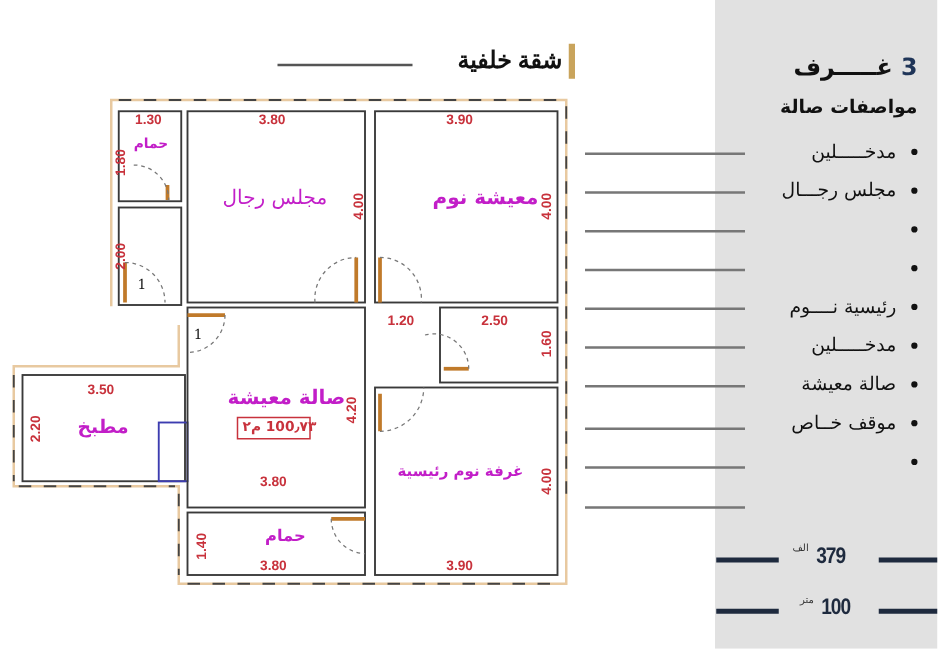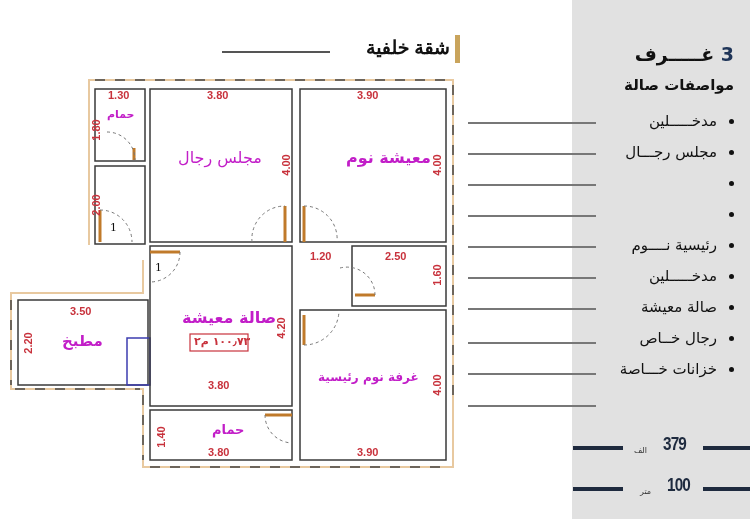--- a/index.html
+++ b/index.html
@@ -13,21 +13,21 @@
 
   .rooms-heading { position:absolute; right:16px; top:43px; direction:rtl; font-size:19px; font-weight:bold; color:#111;margin-left:40px; }
   .rooms-heading .num { color:#1f3558; }
   .specs-heading { position:absolute; right:16px; top:76px; direction:rtl; font-size:15px; font-weight:bold; color:#111; }
 
   .spec-row { position:absolute; right:16px; height:24px; direction:rtl; font-size:15px; color:#111; display:flex; align-items:center; }
   .spec-row .dot { width:5px; height:5px; border-radius:50%; background:#111; margin-left:12px; }
   .spec-line { position:absolute; left:468px; width:128px; height:2px; background:#777; }
 
   .stat-line { position:absolute; height:4px; background:#1e2a3e; }
-  .stat { position:absolute; display:flex; align-items:flex-end; gap:14px; }
+  .stat { position:absolute; display:flex; align-items:flex-start; gap:4px; }
   .stat .val { font-family:"Liberation Sans", sans-serif; font-weight:bold; font-size:18px; color:#1e2a3e; letter-spacing:-1px; transform:scaleX(0.85); display:inline-block; }
   .stat .unit { font-size:8px; color:#333; }
 
   svg text { font-family:"Liberation Sans", sans-serif; }
 </style>
 </head>
 <body>
 
 <div class="left-area"></div>
 <div class="right-panel"></div>
@@ -116,21 +116,21 @@
     <text x="357" y="456">3.90</text>
   </g>
   <rect x="190" y="334" width="58" height="17" fill="none" stroke="#c8323c" stroke-width="1.2"></rect>
 </svg>
 
 <div style="position:absolute;left:107px;top:108px;font-size:11px;color:#c21ec8;font-weight:bold;direction:rtl">حمام</div>
 <div style="position:absolute;left:178px;top:148px;font-size:16px;color:#c21ec8;font-weight:normal;direction:rtl">مجلس رجال</div>
 <div style="position:absolute;left:346px;top:148px;font-size:16px;color:#c21ec8;font-weight:bold;direction:rtl">معيشة نوم</div>
 <div style="position:absolute;left:62px;top:332px;font-size:15px;color:#c21ec8;font-weight:bold;direction:rtl">مطبخ</div>
 <div style="position:absolute;left:182px;top:308px;font-size:16px;color:#c21ec8;font-weight:bold;direction:rtl">صالة معيشة</div>
-<div style="position:absolute;left:194px;top:335px;font-size:11px;color:#c8323c;font-weight:bold;direction:rtl">١٠٠٫٧٣ م٢</div>
+<div style="position:absolute;left:194px;top:335px;font-size:11px;color:#c8323c;font-weight:bold;direction:rtl">100٫٧٣ م٢</div>
 <div style="position:absolute;left:318px;top:370px;font-size:12px;color:#c21ec8;font-weight:bold;direction:rtl">غرفة نوم رئيسية</div>
 <div style="position:absolute;left:212px;top:422px;font-size:13px;color:#c21ec8;font-weight:bold;direction:rtl">حمام</div>
 <div style="position:absolute;left:110px;top:221px;font-size:11px;color:#111;font-family:'DejaVu Serif',serif">1</div>
 <div style="position:absolute;left:155px;top:261px;font-size:11px;color:#111;font-family:'DejaVu Serif',serif">1</div>
 
 <div class="rooms-heading">
   <span class="num">3</span>
   <span>غـــــرف</span>
 </div>
 <div class="specs-heading">مواصفات صالة</div>
@@ -156,25 +156,24 @@
 <div class="spec-row" style="top:264px">
     <span class="dot"></span>
     <span>مدخـــــلين</span>
   </div>
 <div class="spec-row" style="top:295px">
     <span class="dot"></span>
     <span>صالة معيشة</span>
   </div>
 <div class="spec-row" style="top:326px">
     <span class="dot"></span>
-    <span>رجال خــاص</span>
+    <span>موقف خــاص</span>
   </div>
 <div class="spec-row" style="top:357px">
     <span class="dot"></span>
-    <span>خزانات خـــاصة</span>
   </div>
 
 <div class="spec-line" style="top:122px"></div>
 <div class="spec-line" style="top:153px"></div>
 <div class="spec-line" style="top:184px"></div>
 <div class="spec-line" style="top:215px"></div>
 <div class="spec-line" style="top:246px"></div>
 <div class="spec-line" style="top:277px"></div>
 <div class="spec-line" style="top:308px"></div>
 <div class="spec-line" style="top:342px"></div>

